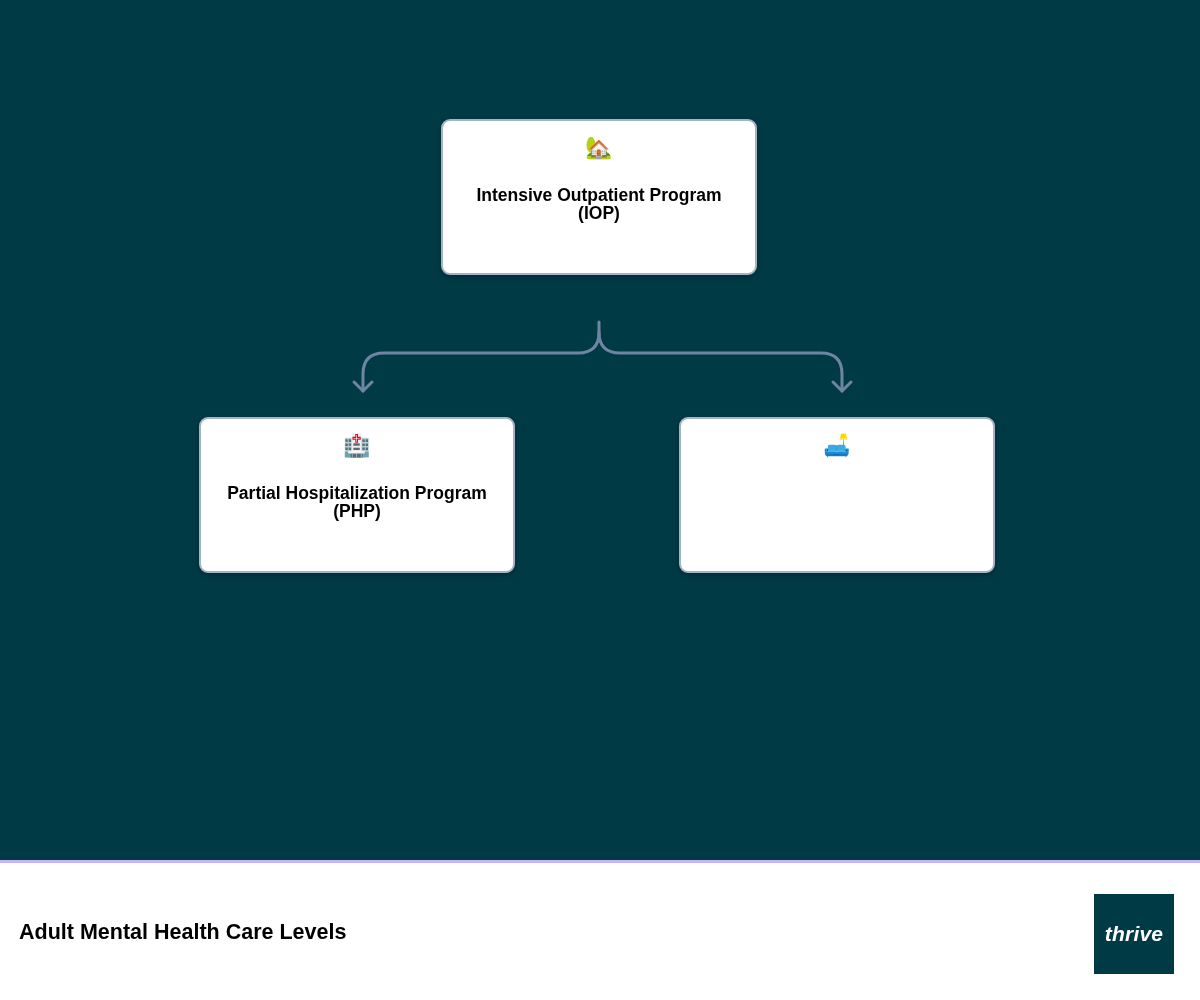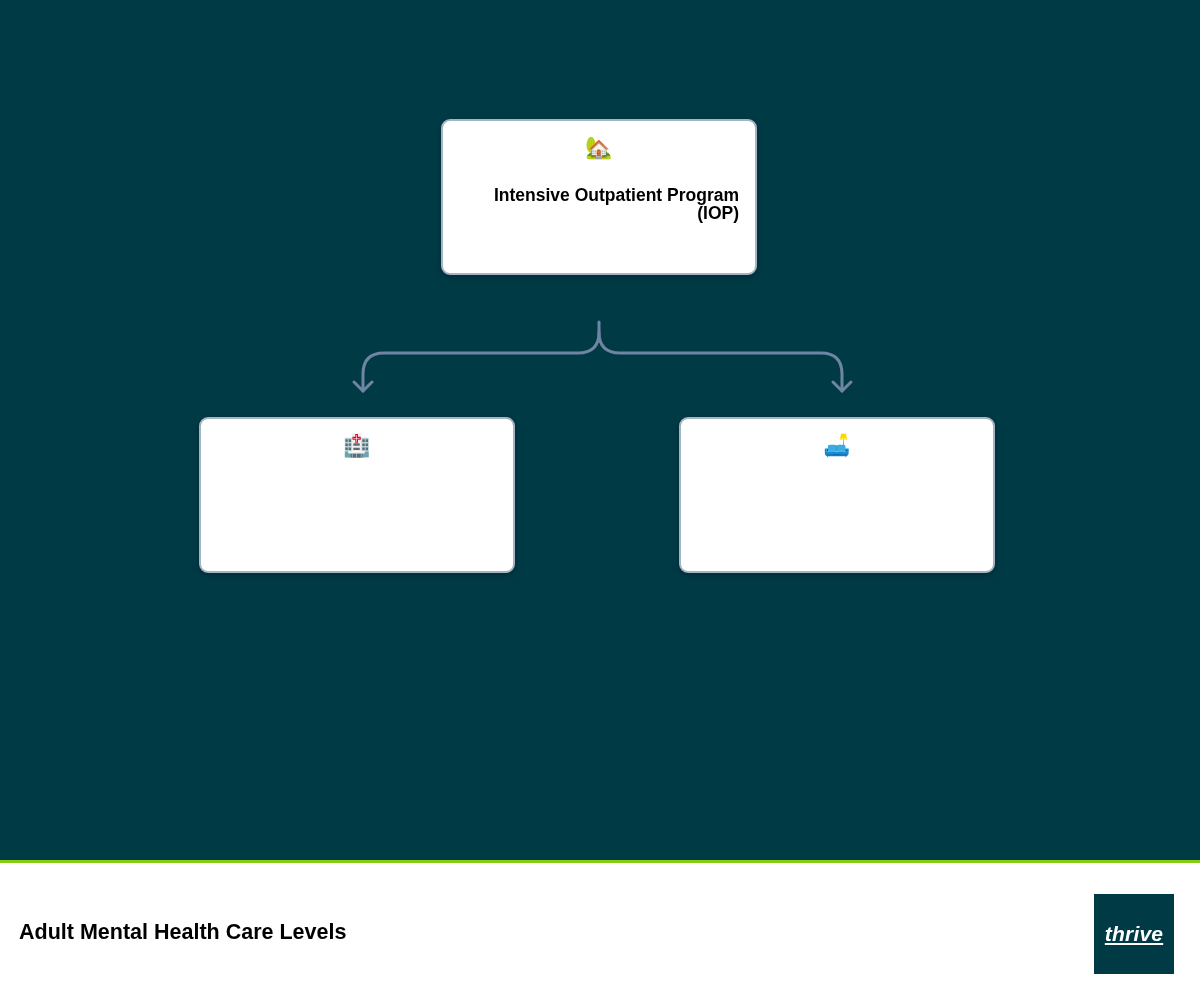--- a/index.html
+++ b/index.html
@@ -23,45 +23,44 @@
     box-sizing: border-box;
     box-shadow: 0 2px 6px rgba(0,0,0,0.25);
   }
   .card .icon {
     position: absolute; left: 0; right: 0; top: 14px;
     text-align: center; font-size: 22px; line-height: 26px;
   }
   .card .label {
     position: absolute; left: 16px; right: 16px; top: 0; bottom: 0;
     display: flex; align-items: center; justify-content: center;
-    text-align: right;
+    text-align: center;
     font-weight: bold; font-size: 17.5px; line-height: 18px; color: #000;
     padding-top: 14px;
   }
   #card-iop { left: 441px; top: 119px; }
   #card-php { left: 199px; top: 417px; }
   #card-tot { left: 679px; top: 417px; }
   .connector { position: absolute; left: 0; top: 0; }
   .footer {
     position: absolute; left: 0; top: 860px; width: 1200px; height: 100px;
     background: #ffffff;
-    border-top: 3px solid #84cc16;
+    border-top: 3px solid #c4b5fd;
     box-sizing: border-box;
   }
   .footer-title {
     position: absolute; left: 19px; top: 57px;
     font-size: 21.5px; font-weight: bold; color: #000;
   }
   .logo {
     position: absolute; left: 1094px; top: 31px;
     width: 80px; height: 80px; background: #003A45;
     display: flex; align-items: center; justify-content: center;
     color: #ffffff; font-weight: bold; font-style: italic; font-size: 21px;
     letter-spacing: 0.2px;
-    text-decoration: underline;
   }
 </style>
 </head>
 <body>
 
 <div class="canvas">
 
   <svg class="connector" width="1200" height="860" viewBox="0 0 1200 860">
     <g fill="none" stroke="#6E85A3" stroke-width="3" stroke-linecap="round" stroke-linejoin="round">
       <path d="M599 322 L599 332 Q599 353 578 353 L384 353 Q363 353 363 374 L363 391"></path>
@@ -71,20 +70,21 @@
     </g>
   </svg>
 
   <div class="card" id="card-iop">
     <div class="icon">🏡</div>
     <div class="label">Intensive Outpatient Program (IOP)</div>
   </div>
 
   <div class="card" id="card-php">
     <div class="icon">🏥</div>
+    <div class="label">Partial Hospitalization Program (PHP)</div>
   </div>
 
   <div class="card" id="card-tot">
     <div class="icon">🛋️</div>
   </div>
 
 </div>
 
 <div class="footer">
   <div class="footer-title">Adult Mental Health Care Levels</div>

